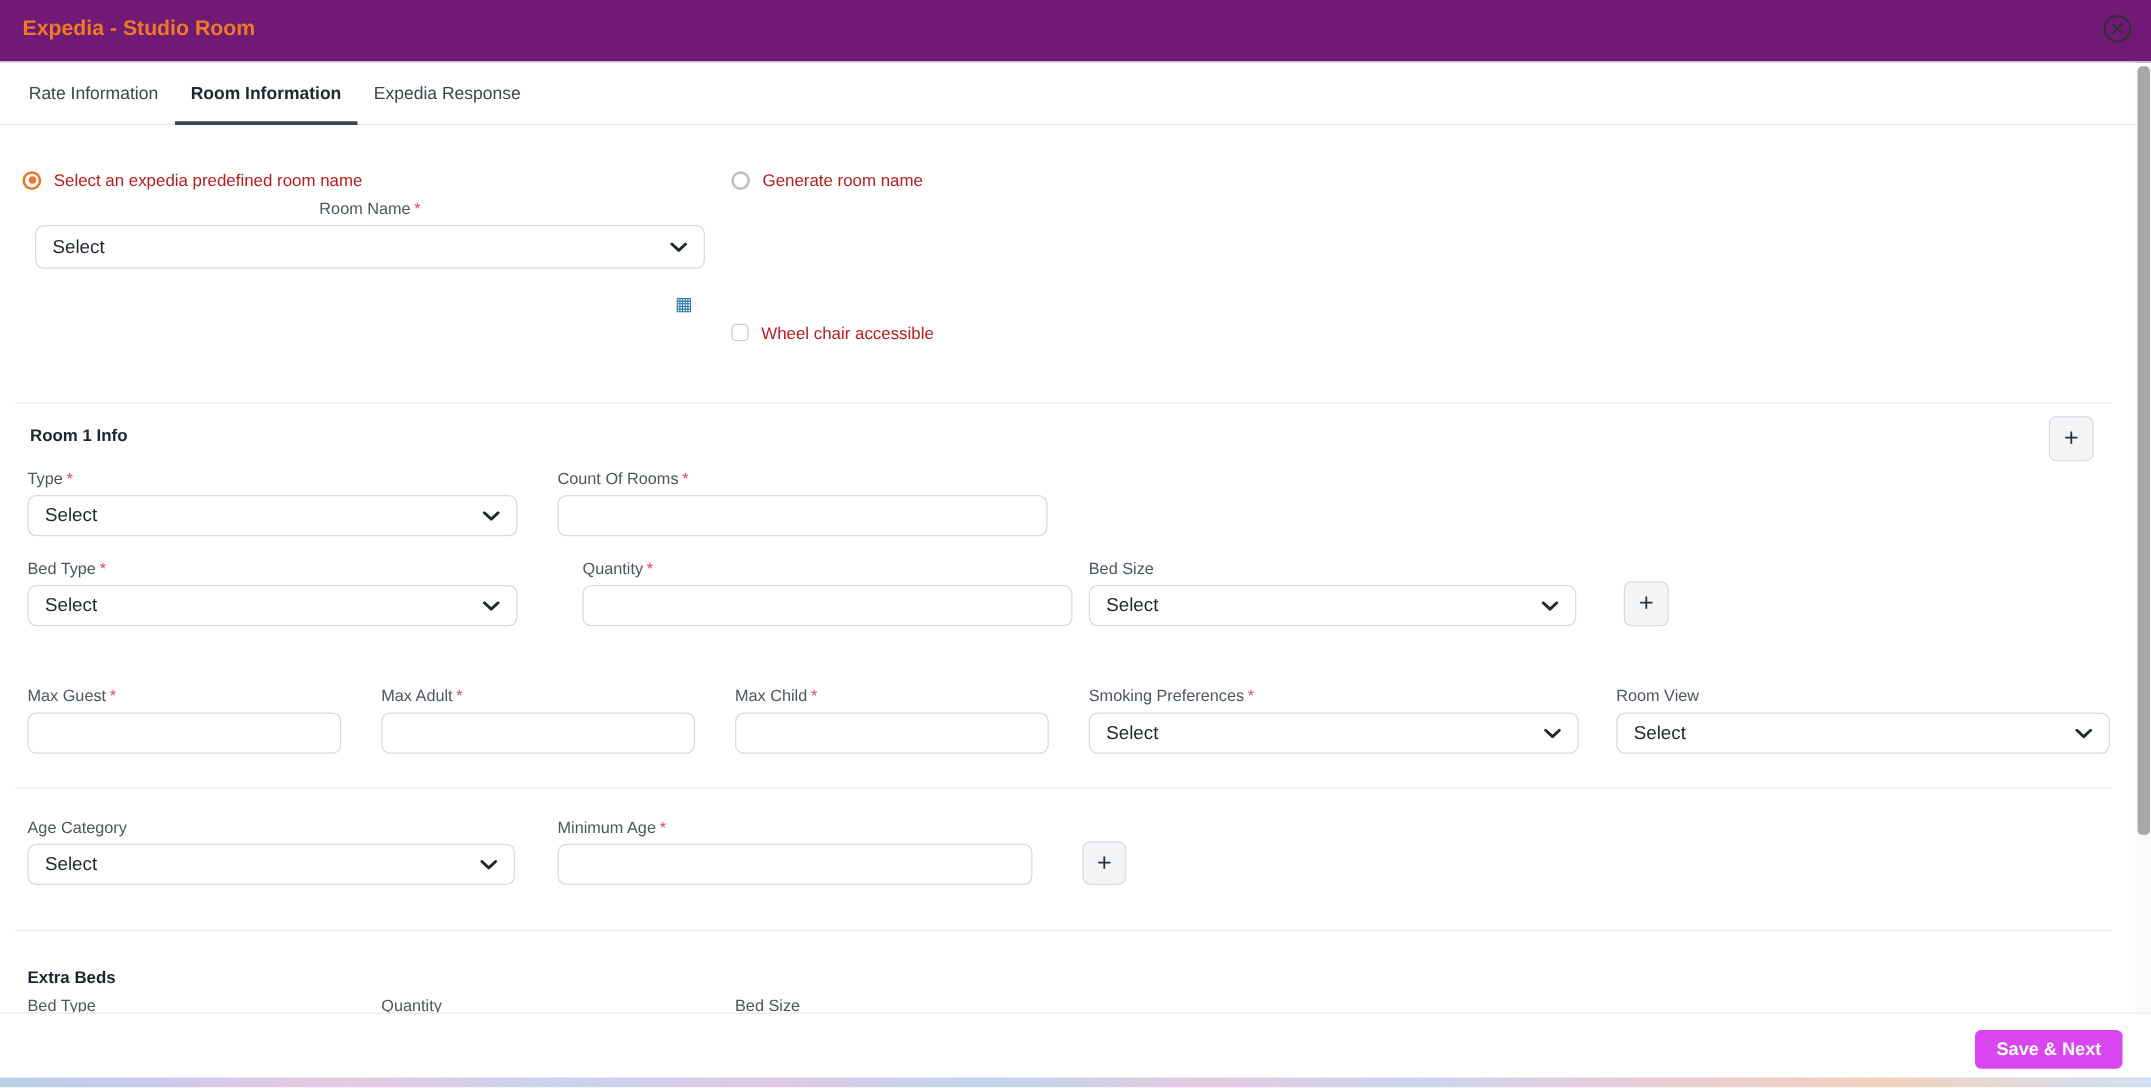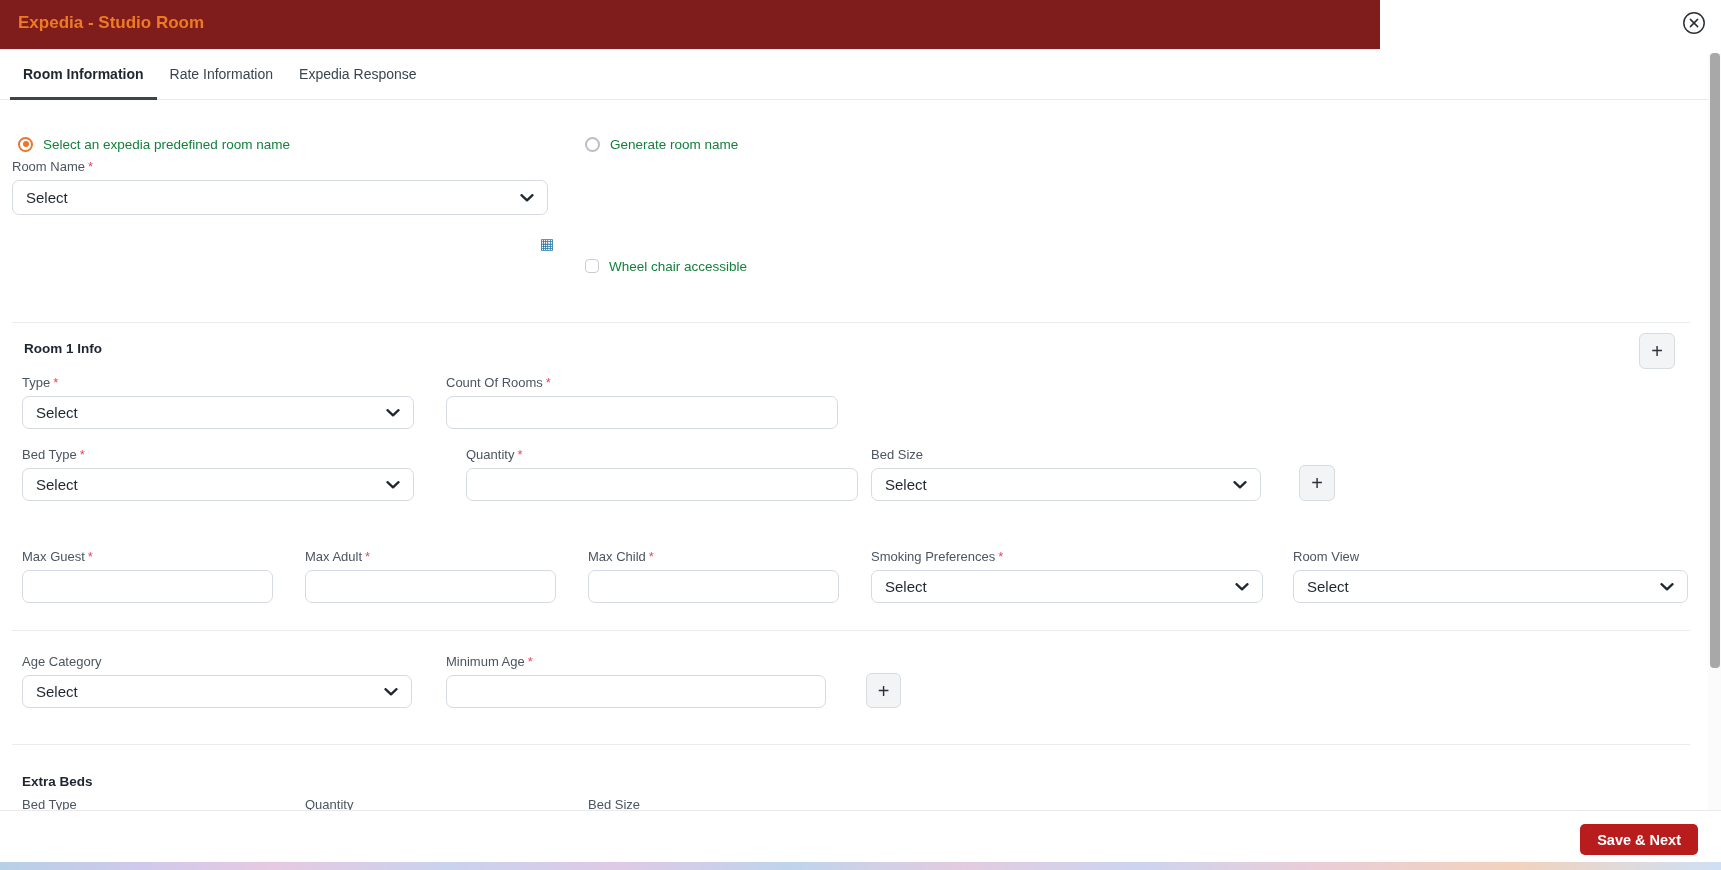--- a/index.html
+++ b/index.html
@@ -1,20 +1,20 @@
 <!DOCTYPE html>
 <html><head>
 <meta charset="utf-8">
 <style>
   * { margin:0; padding:0; box-sizing:border-box; }
   body { background:#ffffff; font-family:"Liberation Sans","DejaVu Sans",sans-serif; }
   .screen { position:relative; width:1721px; height:870px; background:#fff; overflow:hidden; }
 
   
-  .hdr { position:absolute; left:0; top:0; width:1380px; height:50px; border-bottom:1px solid #e8eaee; background:#7f1d1d; }
+  .hdr { position:absolute; left:0; top:0; width:1721px; height:50px; border-bottom:1px solid #e8eaee; background:#701a75; }
   .hdr-title { position:absolute; left:18px; top:13px; font-size:17px; font-weight:700; color:#ee7b23; }
   .close-btn { position:absolute; left:1680px; top:10px; width:28px; height:28px; cursor:pointer; background:none; border:none; }
 
   
   .tabs { position:absolute; left:0; top:50px; width:1708px; height:50px; border-bottom:1px solid #e8ebee; display:flex; padding-left:10px; background:#fff; }
   .tab { position:relative; height:49px; line-height:49px; padding:0 13px; font-size:14px; color:#3b454f; cursor:pointer; }
   .tab.active { color:#1f2730; font-weight:700; }
   .tab.active::after { content:""; position:absolute; left:0; right:0; bottom:-1px; height:3px; background:#3d444d; }
 
   
@@ -30,31 +30,31 @@
 
   .sec-heading { position:absolute; font-size:13.5px; font-weight:700; color:#1d2530; white-space:nowrap; }
 
   .plus-btn { position:absolute; width:36px; height:36px; border:1px solid #d7dce1; border-radius:6px; background:#f2f4f6; color:#2b3138; font-size:20px; line-height:34px; text-align:center; cursor:pointer; font-family:inherit; }
 
   
   .opt-row { position:absolute; display:flex; align-items:center; cursor:pointer; }
   .radio { width:15px; height:15px; border-radius:50%; border:2px solid #b9bfc6; background:#fff; position:relative; flex:0 0 auto; }
   .radio.on { border-color:#e8762d; }
   .radio.on::after { content:""; position:absolute; left:2.5px; top:2.5px; width:6px; height:6px; border-radius:50%; background:#e8762d; }
-  .opt-lbl { margin-left:10px; font-size:13.5px; font-weight:500; color:#15803d; white-space:nowrap; }
+  .opt-lbl { margin-left:10px; font-size:13.5px; font-weight:500; color:#b91c1c; white-space:nowrap; }
   .cb { width:14px; height:14px; border:1.6px solid #c6cdd4; border-radius:4px; background:#fff; flex:0 0 auto; }
 
   .calc-icon { position:absolute; left:540px; top:236px; font-size:15px; color:#2878a8; cursor:pointer; line-height:1; }
 
   
   .col-lbl { position:absolute; font-size:13px; color:#4c5560; white-space:nowrap; }
 
   
   .footer { position:absolute; left:0; top:810px; width:1721px; height:52px; background:#fff; border-top:1px solid #e8eaee; z-index:5; }
-  .save-btn { position:absolute; right:23px; top:13px; height:31px; padding:0 17px; background:#b91c1c; color:#fff; border:none; border-radius:5px; font-size:14.5px; font-weight:700; cursor:pointer; font-family:inherit; }
+  .save-btn { position:absolute; right:23px; top:13px; height:31px; padding:0 17px; background:#d946ef; color:#fff; border:none; border-radius:5px; font-size:14.5px; font-weight:700; cursor:pointer; font-family:inherit; }
 
   .grad-strip { position:absolute; left:0; top:862px; width:1721px; height:8px; z-index:6;
     background:linear-gradient(90deg,#b7d0e6 0%,#cfc9ec 8%,#e7c9e2 16%,#c9d2ee 26%,#dec9e6 36%,#bfd4ec 46%,#e3cbe0 56%,#ccd4f0 66%,#e9cdd8 76%,#f2d2bd 88%,#cfe0f5 100%); }
 
   
   .sb-track { position:absolute; left:1708px; top:53px; width:13px; height:757px; background:#fbfbfb; z-index:4; cursor:pointer; }
   .sb-thumb { position:absolute; left:2px; top:0; width:10px; height:615px; background:#a8a8a8; border-radius:4px; cursor:grab; }
 </style>
 </head>
 <body>
@@ -66,35 +66,35 @@
     <button class="close-btn">
       <svg width="26" height="26" viewBox="0 0 26 26">
         <circle cx="13" cy="13" r="10.2" fill="none" stroke="#2c3037" stroke-width="1.5"></circle>
         <line x1="9.4" y1="9.4" x2="16.6" y2="16.6" stroke="#2c3037" stroke-width="1.5" stroke-linecap="round"></line>
         <line x1="16.6" y1="9.4" x2="9.4" y2="16.6" stroke="#2c3037" stroke-width="1.5" stroke-linecap="round"></line>
       </svg>
     </button>
   </div>
 
   <div class="tabs">
+    <div class="tab">Rate Information</div>
     <div class="tab active">Room Information</div>
-    <div class="tab">Rate Information</div>
     <div class="tab">Expedia Response</div>
   </div>
 
   <div class="opt-row" style="left:18px; top:131px; height:26px;">
     <span class="radio on"></span>
     <span class="opt-lbl">Select an expedia predefined room name</span>
   </div>
   <div class="opt-row" style="left:585px; top:131px; height:26px;">
     <span class="radio"></span>
     <span class="opt-lbl">Generate room name</span>
   </div>
 
-  <div class="fg" style="left:12px; top:159px; width:536px;">
+  <div class="fg" style="left:28px; top:159px; width:536px;text-align:center;">
     <div class="lbl">
       <span>Room Name</span><span class="req">*</span>
     </div>
     <div class="select" style="height:35px;">
       <span>Select</span>
       <svg class="chev" width="14" height="8" viewBox="0 0 14 8">
         <path d="M1.5 1.2 L7 6.3 L12.5 1.2" fill="none" stroke="#1f2730" stroke-width="2.3" stroke-linecap="round" stroke-linejoin="round"></path>
       </svg>
     </div>
   </div>

